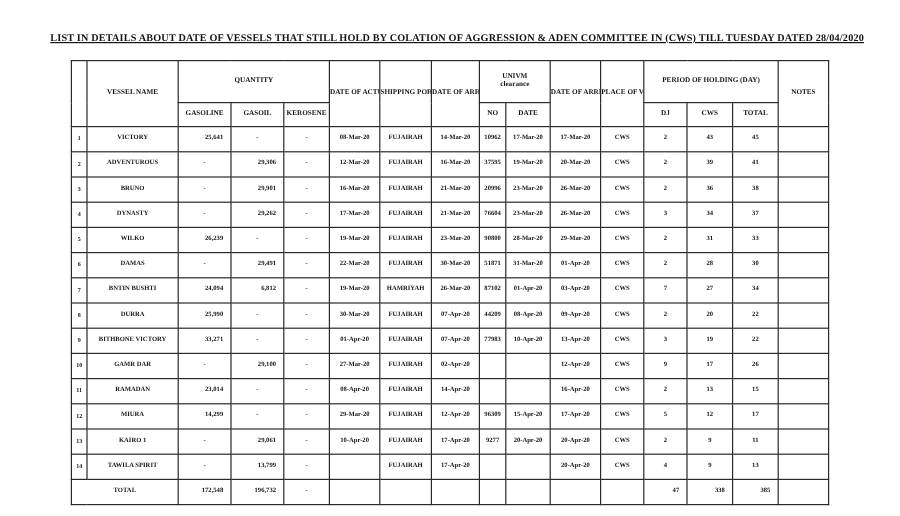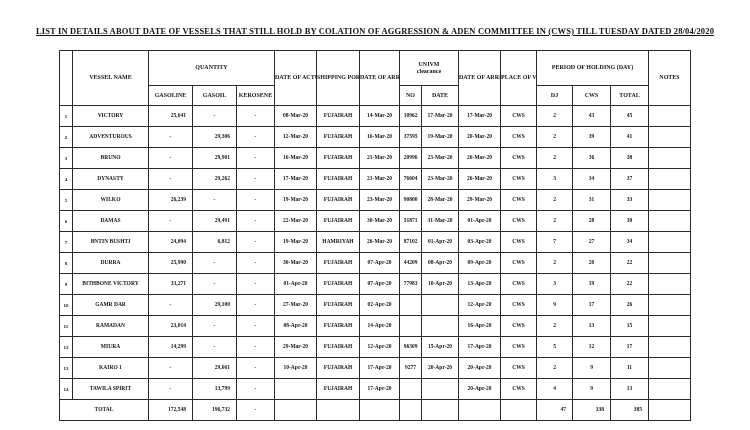--- a/index.html
+++ b/index.html
@@ -3,21 +3,21 @@
 <meta charset="utf-8">
 <style>
   html,body{margin:0;padding:0;}
   body{
     width:750px;height:430px;overflow:hidden;
     background:#ffffff;color:#141414;
     font-family:"Liberation Serif", serif;
   }
   .page{padding-top:26px;}
   .title{
-    text-align:center;font-weight:bold;font-size:8.5px;
+    text-align:right;font-weight:bold;font-size:8.5px;
     text-decoration:underline;letter-spacing:.15px;
     margin:0 30px 14px 30px;white-space:nowrap;
   }
   table{
     border-collapse:collapse;table-layout:fixed;
     margin:0 auto;width:628px;background:#fff;
   }
   th,td{
     border:1px solid #2a2a2a;font-weight:bold;text-align:center;
     padding:0;overflow:hidden;white-space:nowrap;

